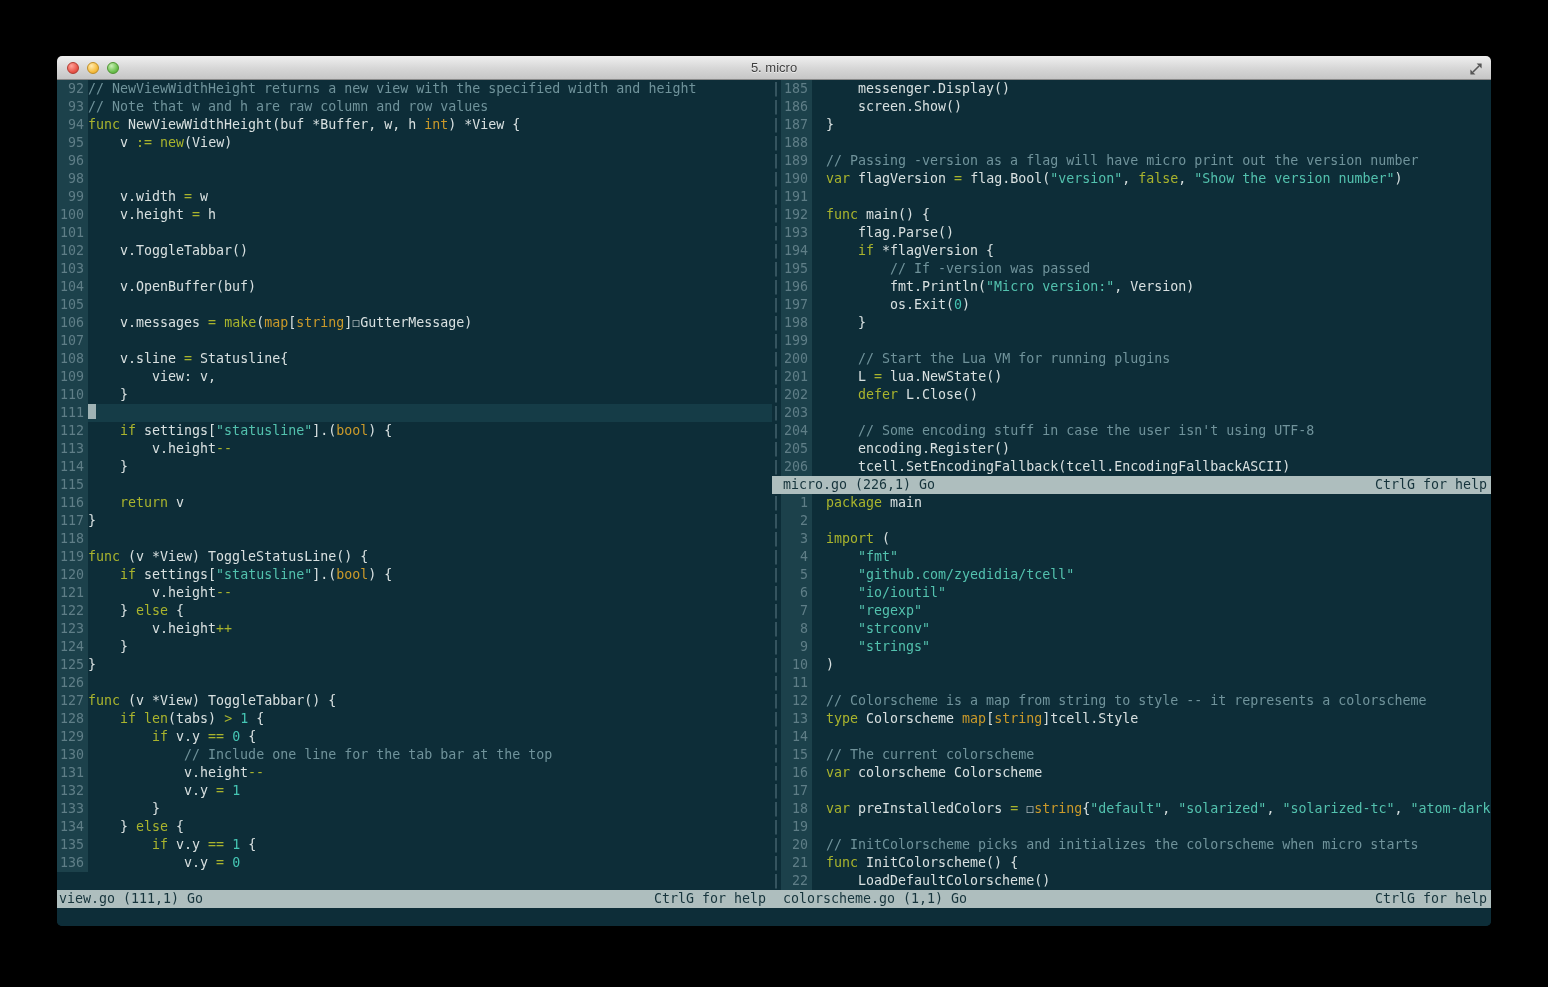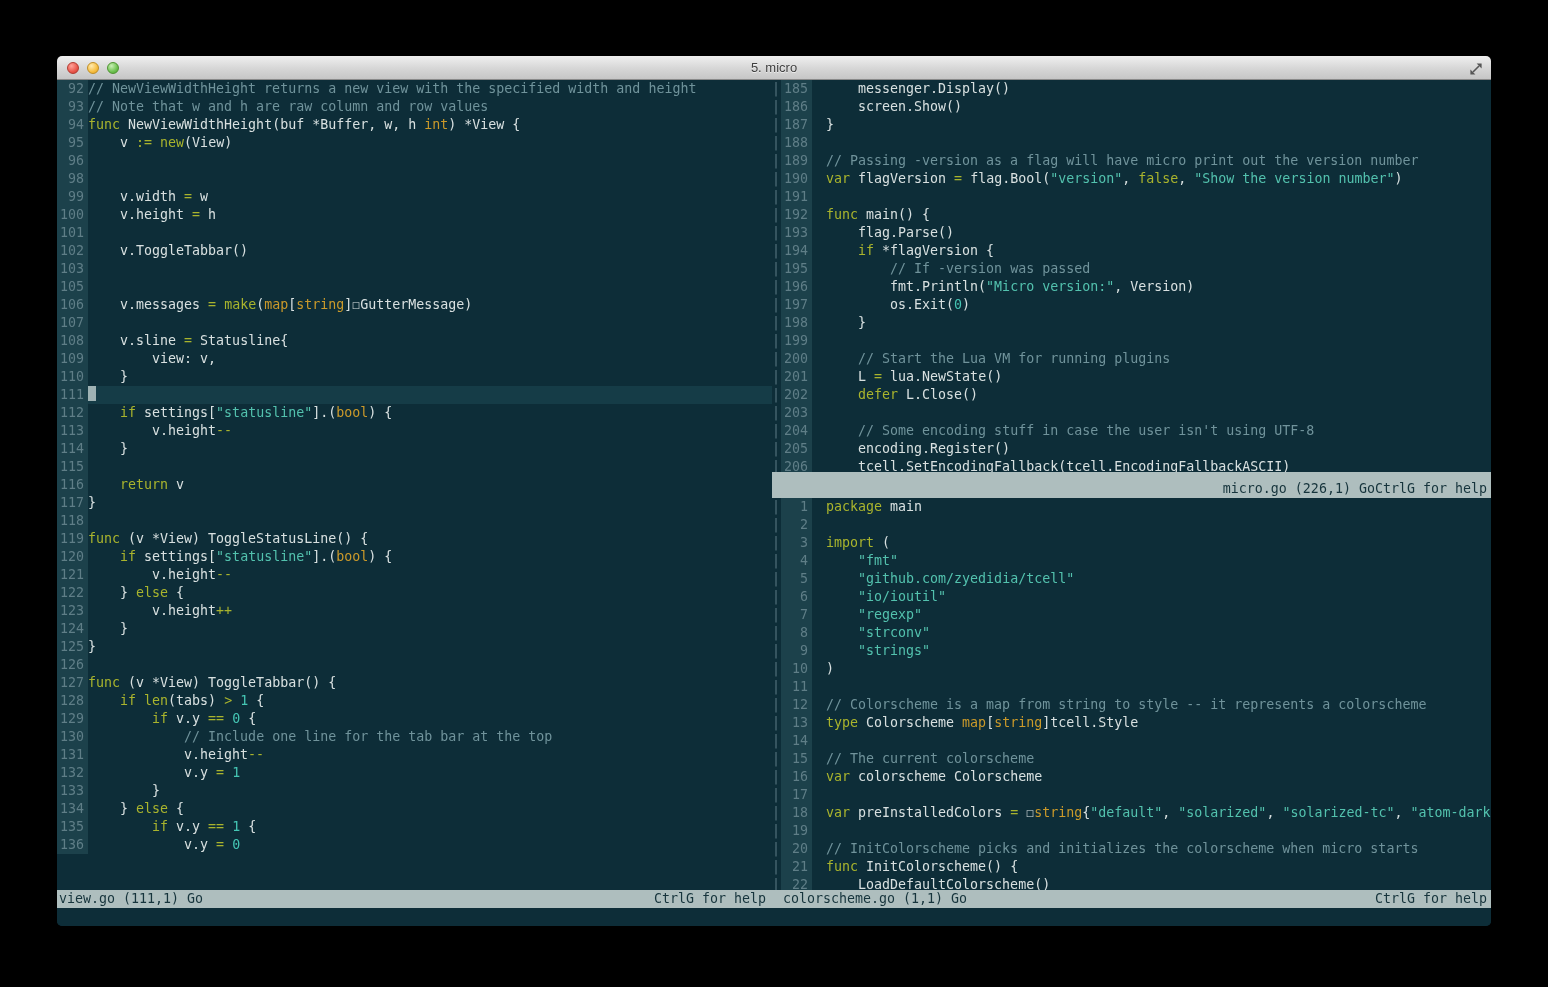--- a/index.html
+++ b/index.html
@@ -35,21 +35,21 @@
   .code{flex:1;overflow:hidden;color:var(--plain);}
   .seg-p{color:var(--plain);} .seg-k{color:var(--keyword);} .seg-t{color:var(--type);}
   .seg-s{color:var(--string);} .seg-n{color:var(--number);} .seg-c{color:var(--comment);}
   .cursor{display:inline-block;width:8px;height:15px;background:var(--cursor);
           vertical-align:-2px;}
   
   .statusbar{height:18px;line-height:18px;background:var(--status-bg);color:var(--status-fg);
              font-size:13.3px;display:flex;justify-content:space-between;white-space:pre;overflow:hidden;}
   .sb-left-pane{width:715px;padding:0 6px 4px 2px;box-sizing:border-box;}
   .sb-right-pane{width:719px;padding:0 4px 0 11px;box-sizing:border-box;text-align:center;}
-  .sb-mid{padding:8px 4px 0 11px;justify-content:flex-end;}
+  .sb-mid{padding:0 4px 0 11px;}
   .bottombars{display:flex;height:18px;}
   .cmdline{height:19px;background:var(--bg);}
 </style>
 </head>
 <body>
 
 <div class="screen">
   <div class="window">
 
     <div class="titlebar">
@@ -75,20 +75,21 @@
             <div class="row"><span class="gutter">93</span><span class="code"><span class="seg-c">// Note that w and h are raw column and row values</span></span></div>
             <div class="row"><span class="gutter">94</span><span class="code"><span class="seg-k">func</span><span class="seg-p"> NewViewWidthHeight(buf *Buffer, w, h </span><span class="seg-t">int</span><span class="seg-p">) *View {</span></span></div>
             <div class="row"><span class="gutter">95</span><span class="code"><span class="seg-p">    v </span><span class="seg-k">:=</span><span class="seg-p"> </span><span class="seg-k">new</span><span class="seg-p">(View)</span></span></div>
             <div class="row"><span class="gutter">96</span><span class="code"></span></div>
             <div class="row"><span class="gutter">98</span><span class="code"></span></div>
             <div class="row"><span class="gutter">99</span><span class="code"><span class="seg-p">    v.width </span><span class="seg-k">=</span><span class="seg-p"> w</span></span></div>
             <div class="row"><span class="gutter">100</span><span class="code"><span class="seg-p">    v.height </span><span class="seg-k">=</span><span class="seg-p"> h</span></span></div>
             <div class="row"><span class="gutter">101</span><span class="code"></span></div>
             <div class="row"><span class="gutter">102</span><span class="code"><span class="seg-p">    v.ToggleTabbar()</span></span></div>
             <div class="row"><span class="gutter">103</span><span class="code"></span></div>
+            <div class="row"><span class="gutter">104</span><span class="code"><span class="seg-p">    v.OpenBuffer(buf)</span></span></div>
             <div class="row"><span class="gutter">105</span><span class="code"></span></div>
             <div class="row"><span class="gutter">106</span><span class="code"><span class="seg-p">    v.messages </span><span class="seg-k">=</span><span class="seg-p"> </span><span class="seg-k">make</span><span class="seg-p">(</span><span class="seg-t">map</span><span class="seg-p">[</span><span class="seg-t">string</span><span class="seg-p">]☐GutterMessage)</span></span></div>
             <div class="row"><span class="gutter">107</span><span class="code"></span></div>
             <div class="row"><span class="gutter">108</span><span class="code"><span class="seg-p">    v.sline </span><span class="seg-k">=</span><span class="seg-p"> Statusline{</span></span></div>
             <div class="row"><span class="gutter">109</span><span class="code"><span class="seg-p">        view: v,</span></span></div>
             <div class="row"><span class="gutter">110</span><span class="code"><span class="seg-p">    }</span></span></div>
             <div class="row cur"><span class="gutter">111</span><span class="code"><span class="cursor"></span></span></div>
             <div class="row"><span class="gutter">112</span><span class="code"><span class="seg-p">    </span><span class="seg-k">if</span><span class="seg-p"> settings[</span><span class="seg-s">"statusline"</span><span class="seg-p">].(</span><span class="seg-t">bool</span><span class="seg-p">) {</span></span></div>
             <div class="row"><span class="gutter">113</span><span class="code"><span class="seg-p">        v.height</span><span class="seg-k">--</span></span></div>
             <div class="row"><span class="gutter">114</span><span class="code"><span class="seg-p">    }</span></span></div>

